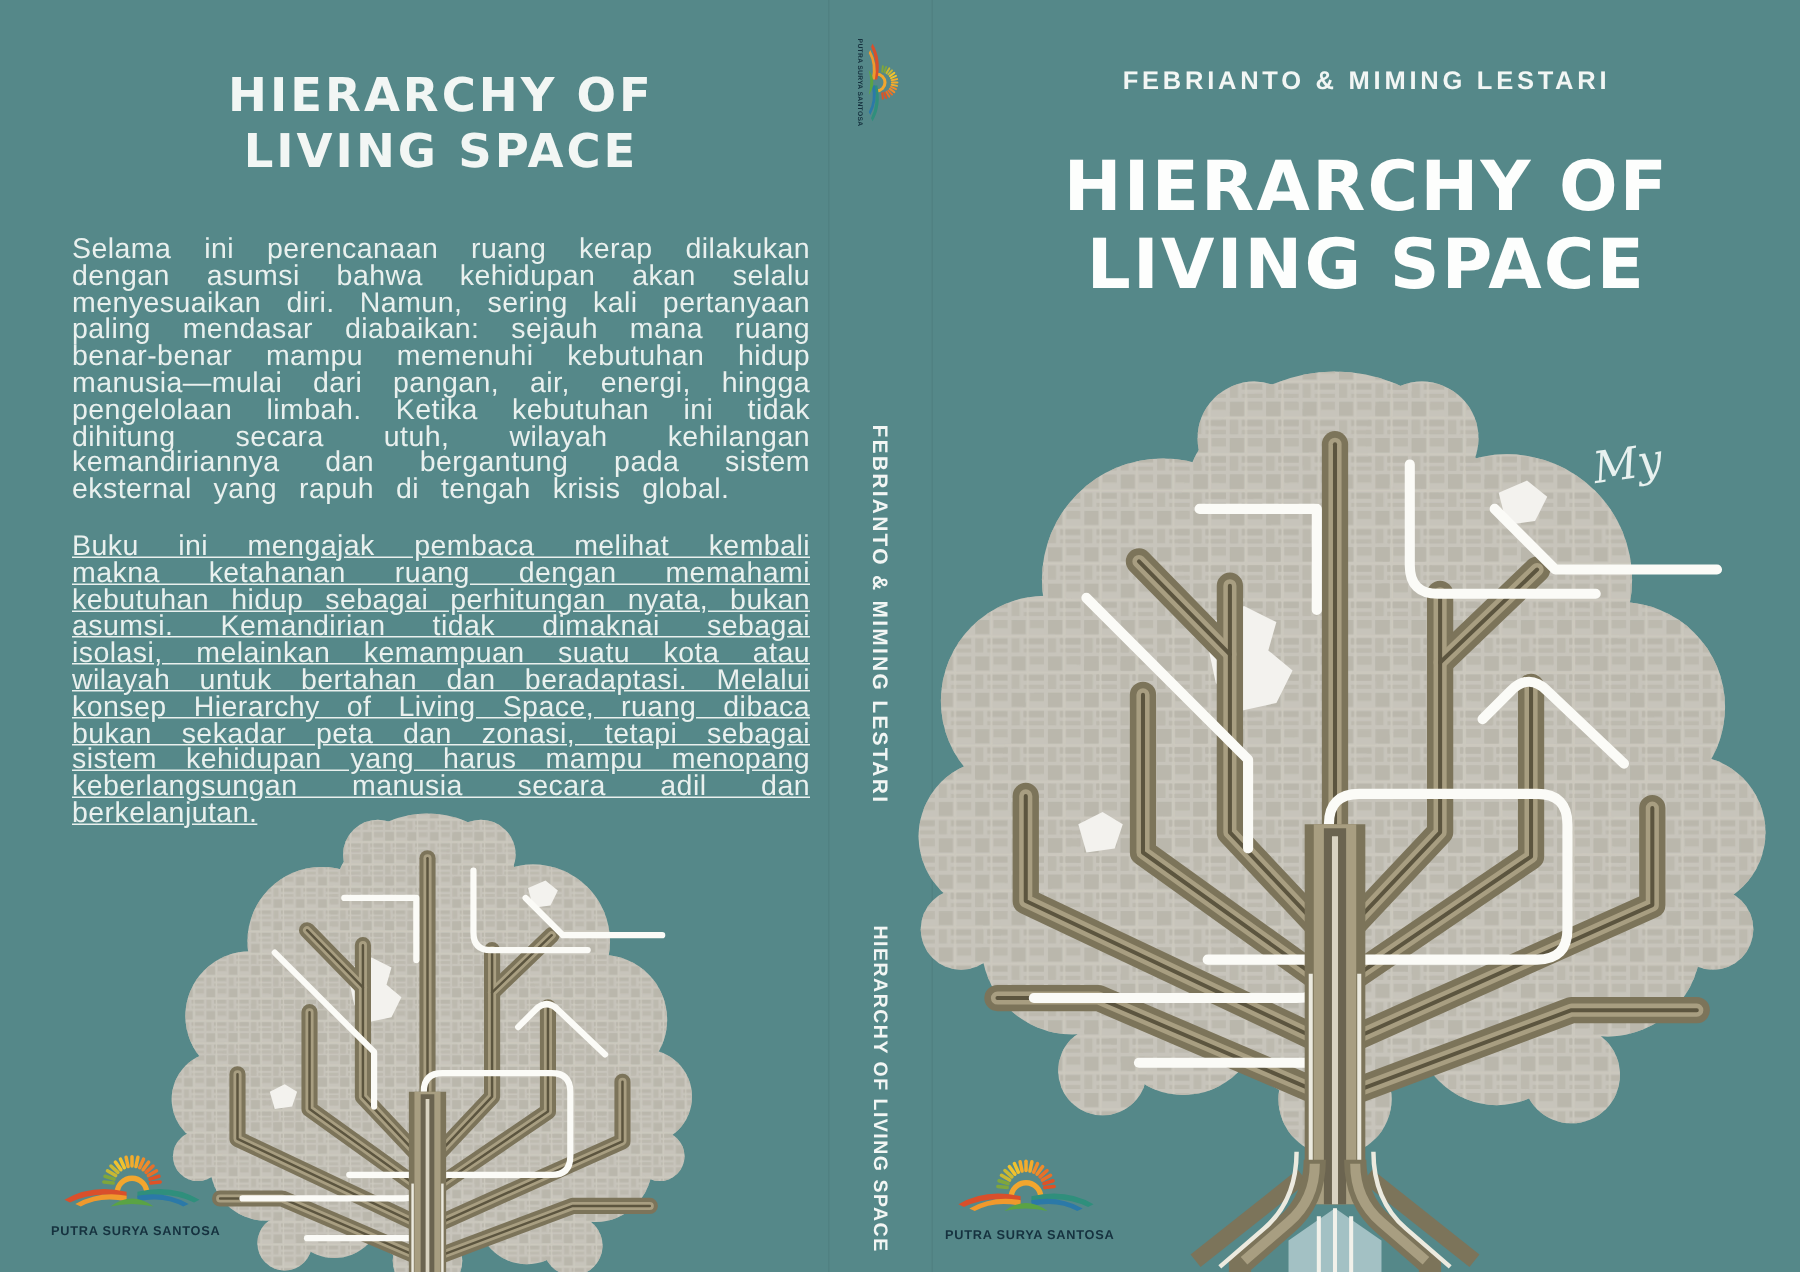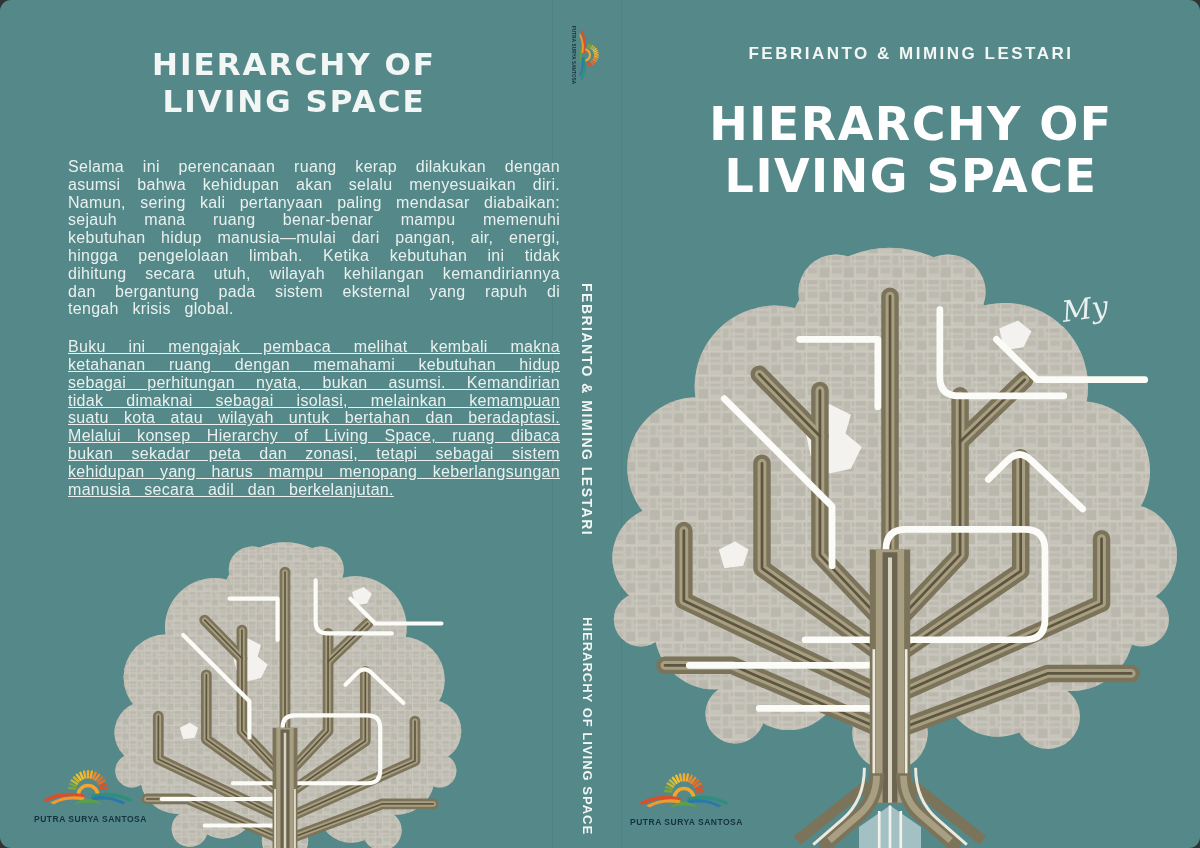--- a/index.html
+++ b/index.html
@@ -6,34 +6,33 @@
     --background:#558889;
     --text:#f2f6f4;
     --logo-text:#16323f;
   }
   *{margin:0;padding:0;box-sizing:border-box;}
   html,body{width:1200px;height:848px;}
   body{font-family:"Liberation Sans",sans-serif;background:#333;}
   .cover{
     position:relative;width:1200px;height:848px;overflow:hidden;
     background:var(--background,#558889);
-    border-radius:11px;
   }
   
   .back{position:absolute;left:0;top:0;width:552px;height:848px;}
   .back-title{
     position:absolute;left:48px;top:46px;width:492px;
     text-align:center;color:var(--text);
     font-family:"DejaVu Sans",sans-serif;font-weight:bold;
     font-size:31px;line-height:1.18;letter-spacing:2px;
   }
   .synopsis{
     position:absolute;left:48px;top:158px;width:492px;
-    color:#e9f0ee;font-size:16px;line-height:17.8px;
-    text-align:justify;word-spacing:9px;letter-spacing:0.3px;margin-left:20px;
+    color:#e9f0ee;font-size:19px;line-height:17.8px;
+    text-align:justify;word-spacing:9px;letter-spacing:0.3px;
   }
   .synopsis p + p{margin-top:20px;text-decoration:underline;}
   
   .spine{position:absolute;left:552px;top:0;width:70px;height:848px;}
   .spine:before,.spine:after{
     content:"";position:absolute;top:0;bottom:0;width:1px;background:rgba(0,0,0,0.05);
   }
   .spine:before{left:0;} .spine:after{right:0;}
   .spine-text{
     position:absolute;left:50%;transform:translateX(-50%);

